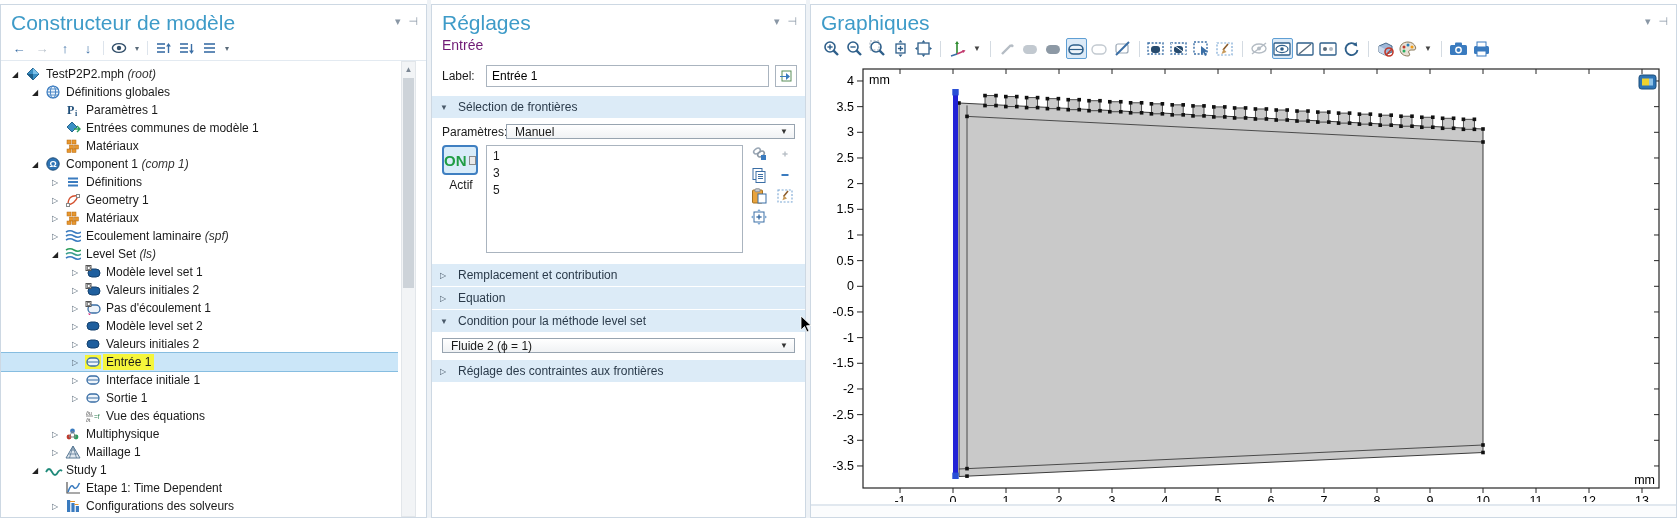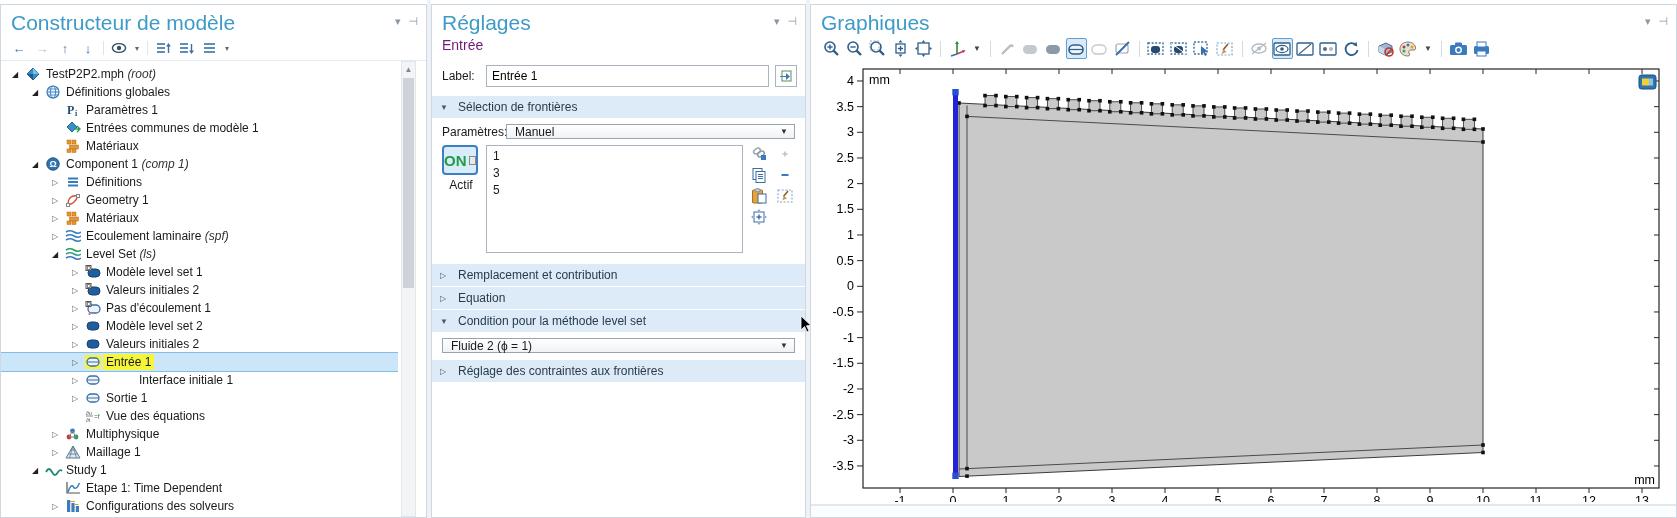--- a/index.html
+++ b/index.html
@@ -279,21 +279,21 @@
             <line x1="2" y1="7" x2="14" y2="7" stroke="#3a6ea5"></line>
           </svg></span>
         <span class="tlabel hl-yellow" style="left: 102px;">Entrée 1</span>
       </div>
       <div class="trow" style="top: 310px;">
         <span class="arrow" style="left: 68px;">▷</span>
         <span class="ticon" style="left: 84px;"><svg width="16" height="14" viewBox="0 0 16 14">
             <rect x="2" y="3" width="12" height="8" rx="4" fill="#eef4fa" stroke="#3a6ea5" stroke-width="1.3"></rect>
             <line x1="2" y1="7" x2="14" y2="7" stroke="#3a6ea5"></line>
           </svg></span>
-        <span class="tlabel" style="left: 102px; margin-left: 33px;">Interface initiale 1</span>
+        <span class="tlabel" style="left: 102px;">Interface initiale 1</span>
       </div>
       <div class="trow" style="top: 328px;">
         <span class="arrow" style="left: 68px;">▷</span>
         <span class="ticon" style="left: 84px;"><svg width="16" height="14" viewBox="0 0 16 14">
             <rect x="2" y="3" width="12" height="8" rx="4" fill="#eef4fa" stroke="#3a6ea5" stroke-width="1.3"></rect>
             <line x1="2" y1="7" x2="14" y2="7" stroke="#3a6ea5"></line>
           </svg></span>
         <span class="tlabel" style="left: 102px;">Sortie 1</span>
       </div>
       <div class="trow" style="top: 346px;">

